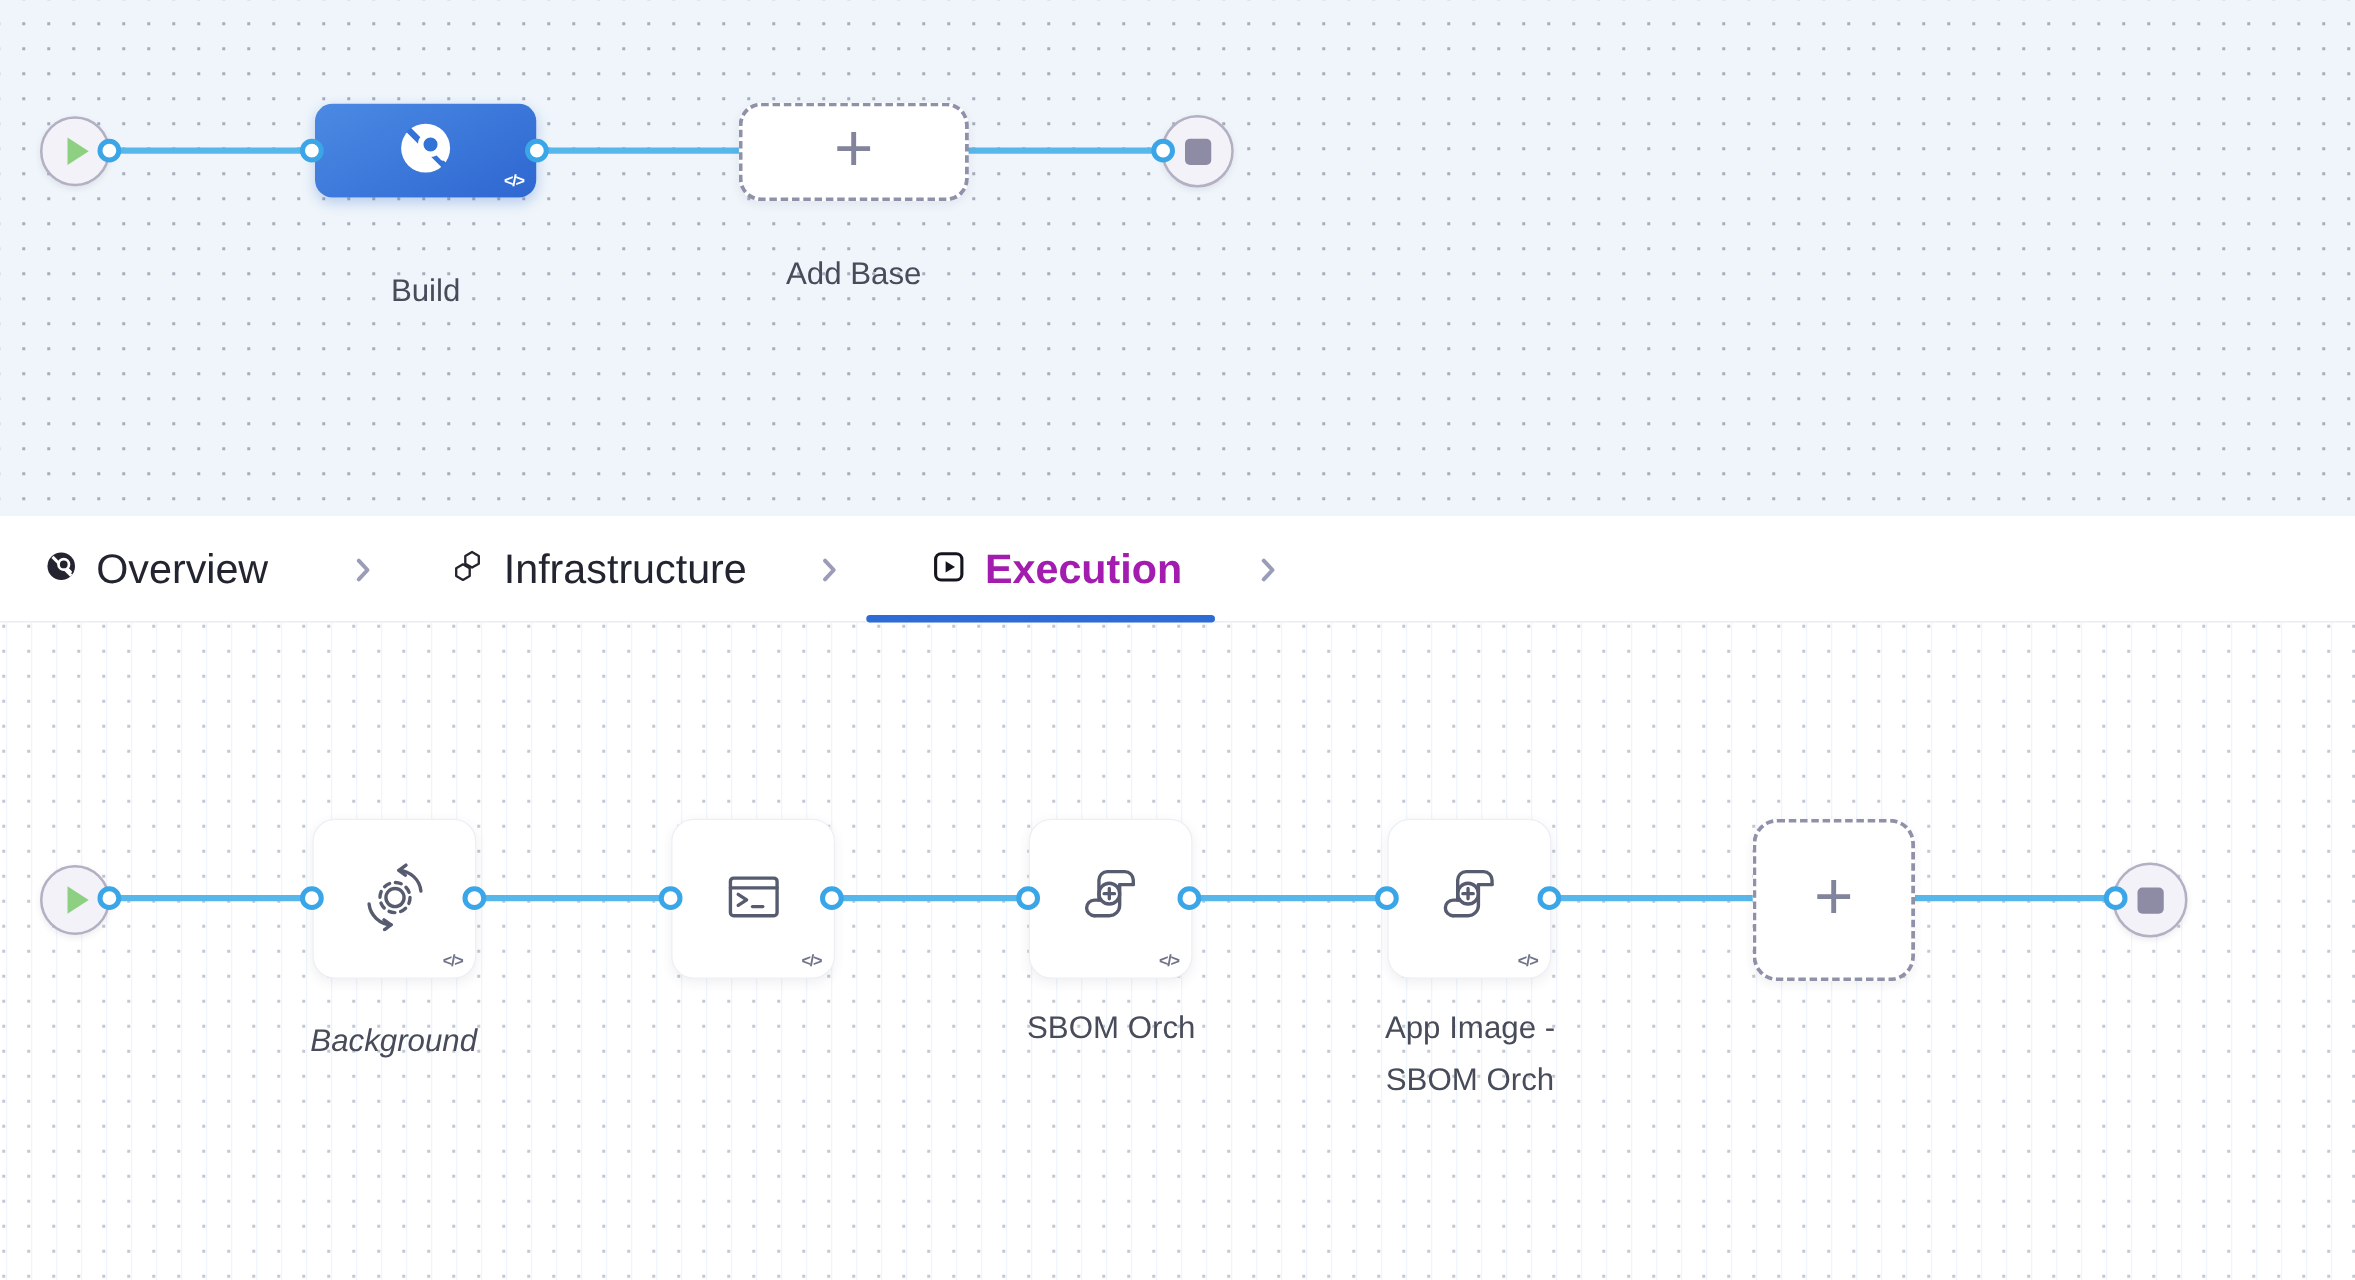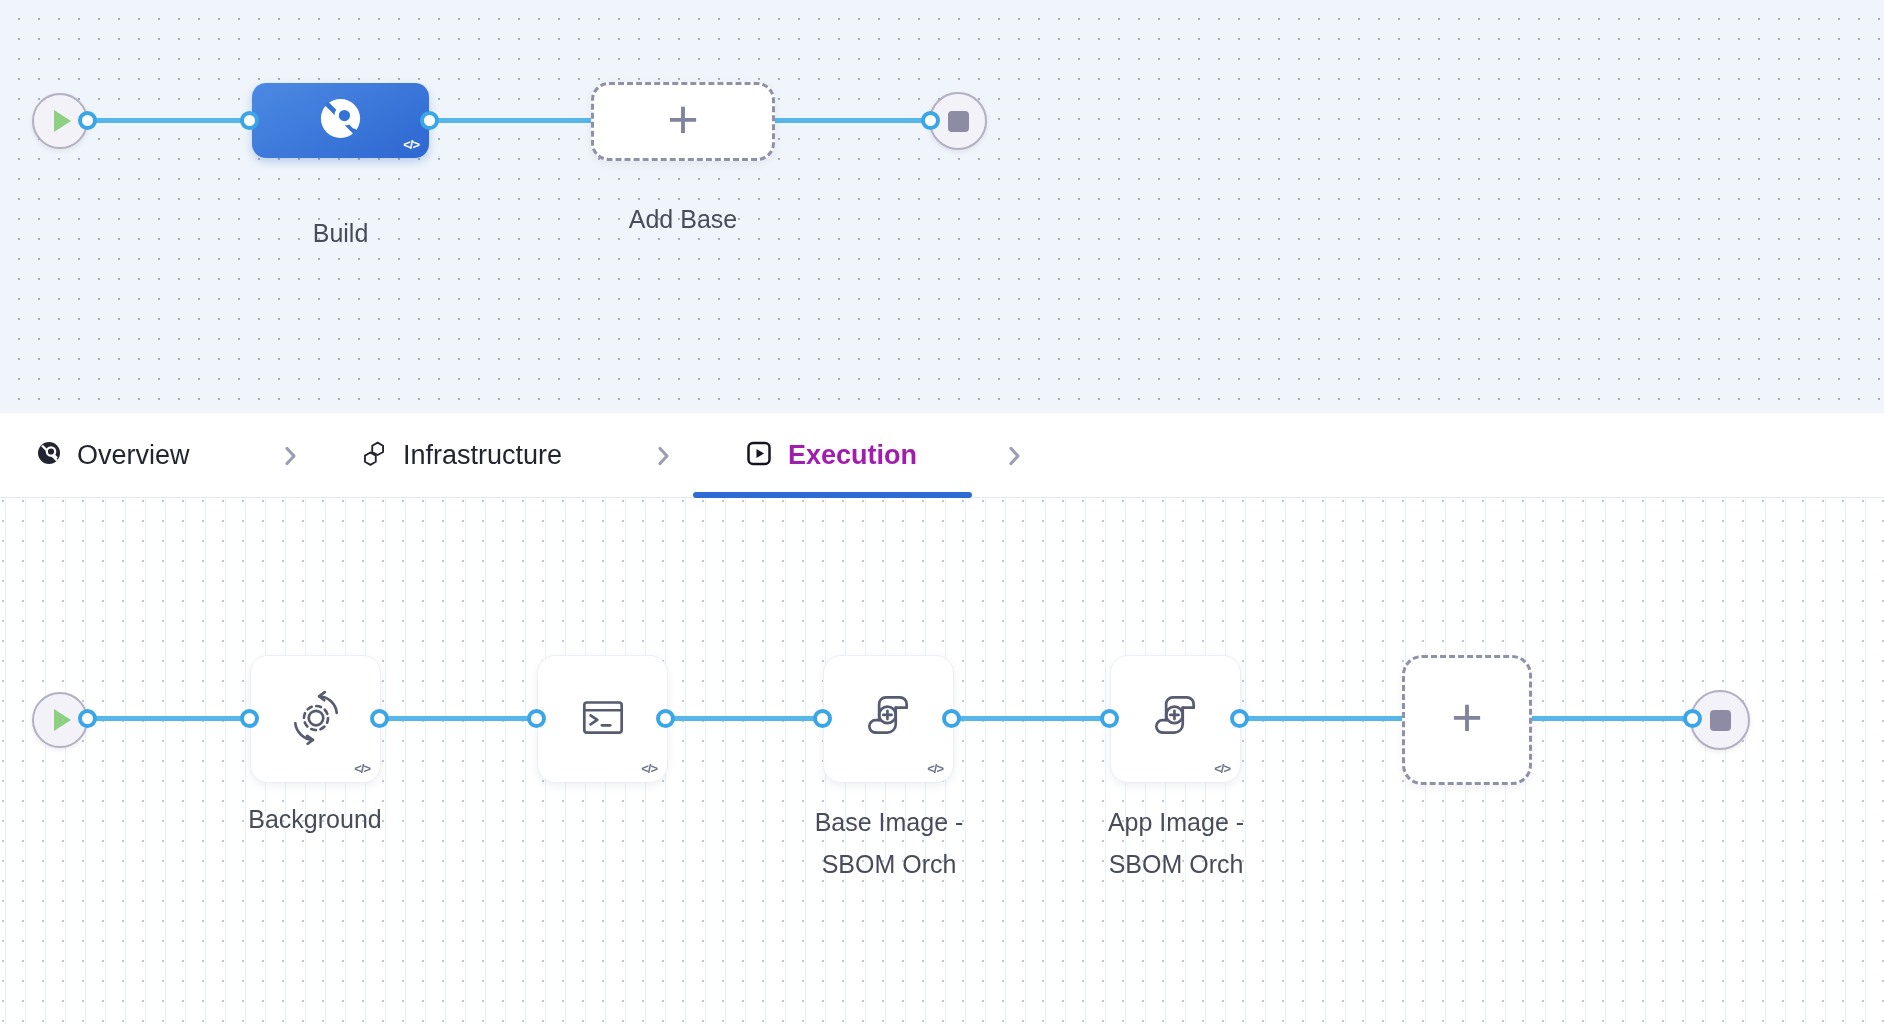--- a/index.html
+++ b/index.html
@@ -15,21 +15,21 @@
     background-color:#ffffff;
     background-image:
       radial-gradient(circle,#c2c7d1 1.15px,transparent 1.3px),
       linear-gradient(90deg,#e9f2fb 1px,transparent 1px);
     background-size:20px 20px,20px 100%;background-position:13px 13px,5px 0;}
 
   
   .tabbar{position:absolute;left:0;top:413px;width:1884px;height:84px;background:#fff;
     border-bottom:1px solid #e7e9f0;z-index:5;}
   .tab{position:absolute;top:0;height:84px;display:flex;align-items:center;gap:15px;cursor:pointer;}
-  .tab-label{font-size:27px;color:#22242f;}
+  .tab-label{font-size:33px;color:#22242f;}
   .tab.active .tab-label{font-weight:bold;color:#a21caf;}
   .tab-chevron{position:absolute;top:30px;}
   .tab-underline{position:absolute;left:693px;bottom:-1px;width:279px;height:6px;
     background:#2e6cd5;border-radius:4px;}
 
   
   .edge{position:absolute;height:5px;background:#58b7ea;border-radius:3px;z-index:1;}
   .port{position:absolute;width:11px;height:11px;background:#fff;border:4.5px solid #3aa6e8;
     border-radius:50%;z-index:4;box-sizing:content-box;}
 
@@ -231,26 +231,25 @@
     <span class="port" style="left:240px;top:211px;"></span>
     <span class="port" style="left:370px;top:211px;"></span>
     <span class="port" style="left:527px;top:211px;"></span>
     <span class="port" style="left:656px;top:211px;"></span>
     <span class="port" style="left:813px;top:211px;"></span>
     <span class="port" style="left:942px;top:211px;"></span>
     <span class="port" style="left:1100px;top:211px;"></span>
     <span class="port" style="left:1230px;top:211px;"></span>
     <span class="port" style="left:1683px;top:211px;"></span>
 
-    <div class="node-label" style="left:165px;top:300px;width:300px;">
+    <div class="node-label" style="left:165px;top:314px;width:300px;font-style:italic;">
       <span style="display:block">Background</span>
       <span style="display:block"></span>
     </div>
     <div class="node-label" style="left:739px;top:303px;width:300px;">
-      <span style="display:block">Base Image -</span>
       <span style="display:block">SBOM Orch</span>
     </div>
     <div class="node-label" style="left:1026px;top:303px;width:300px;">
       <span style="display:block">App Image -</span>
       <span style="display:block">SBOM Orch</span>
     </div>
   </div>
 
 </div>
 

